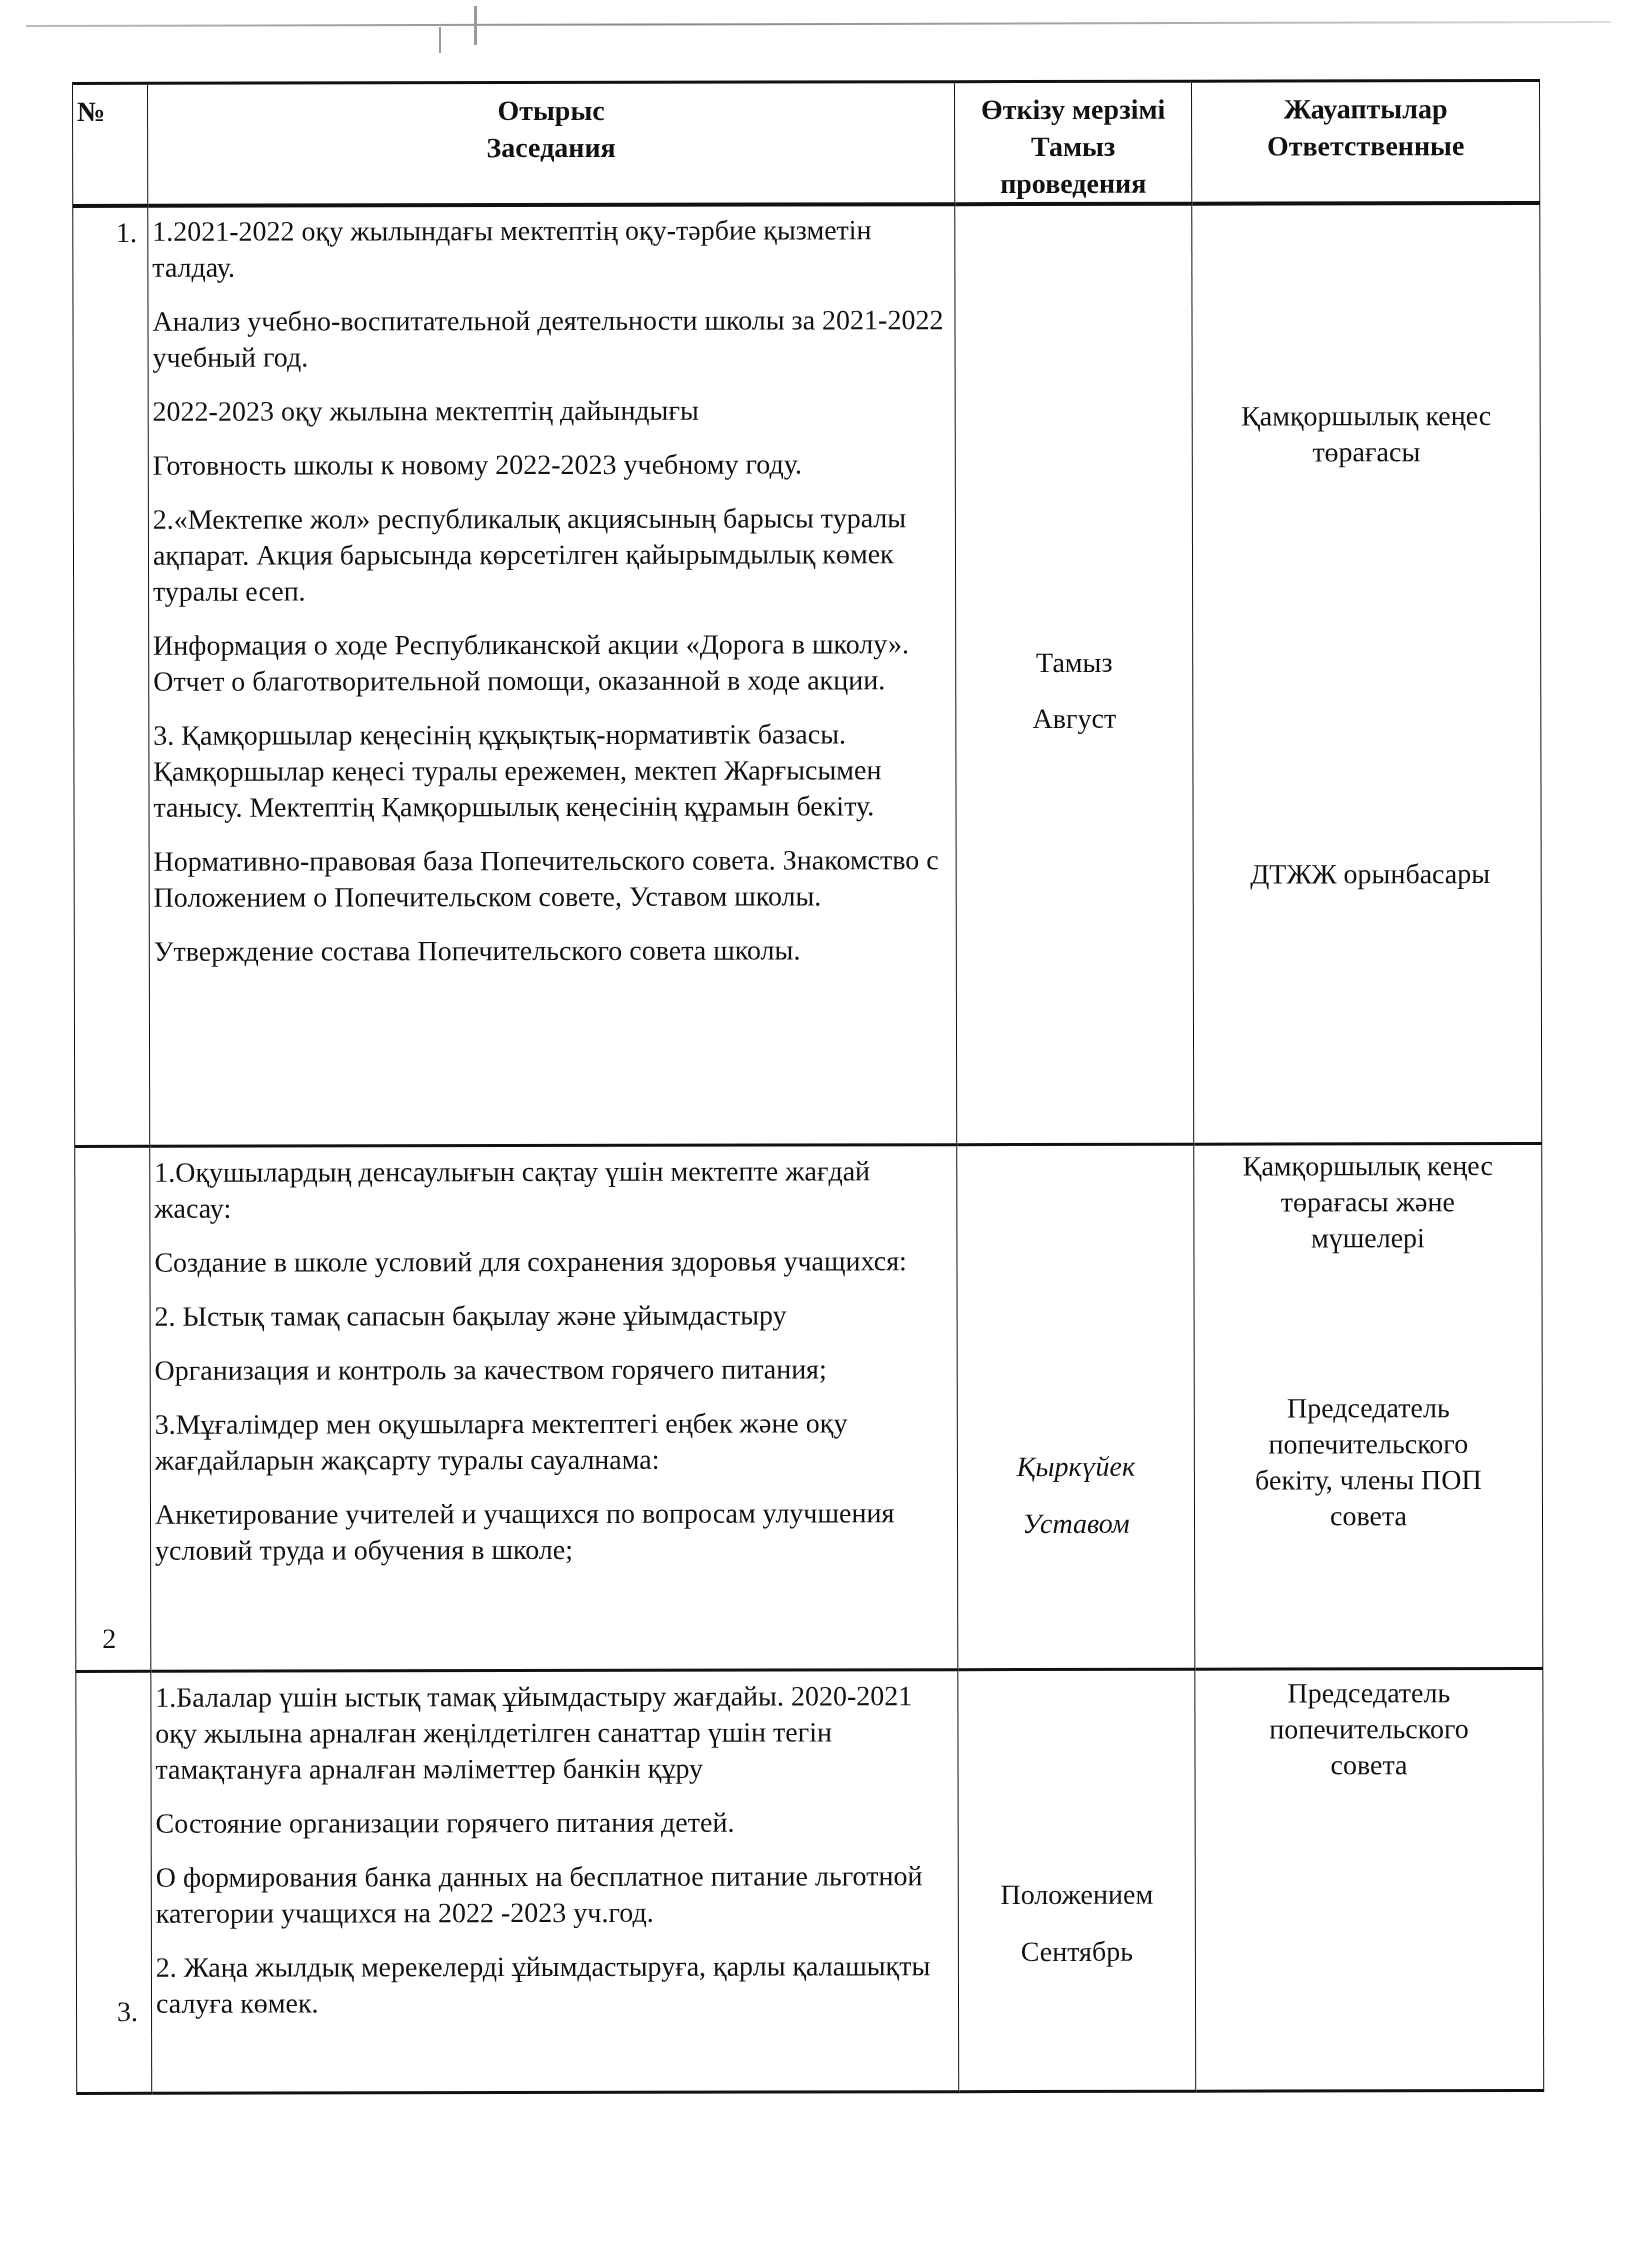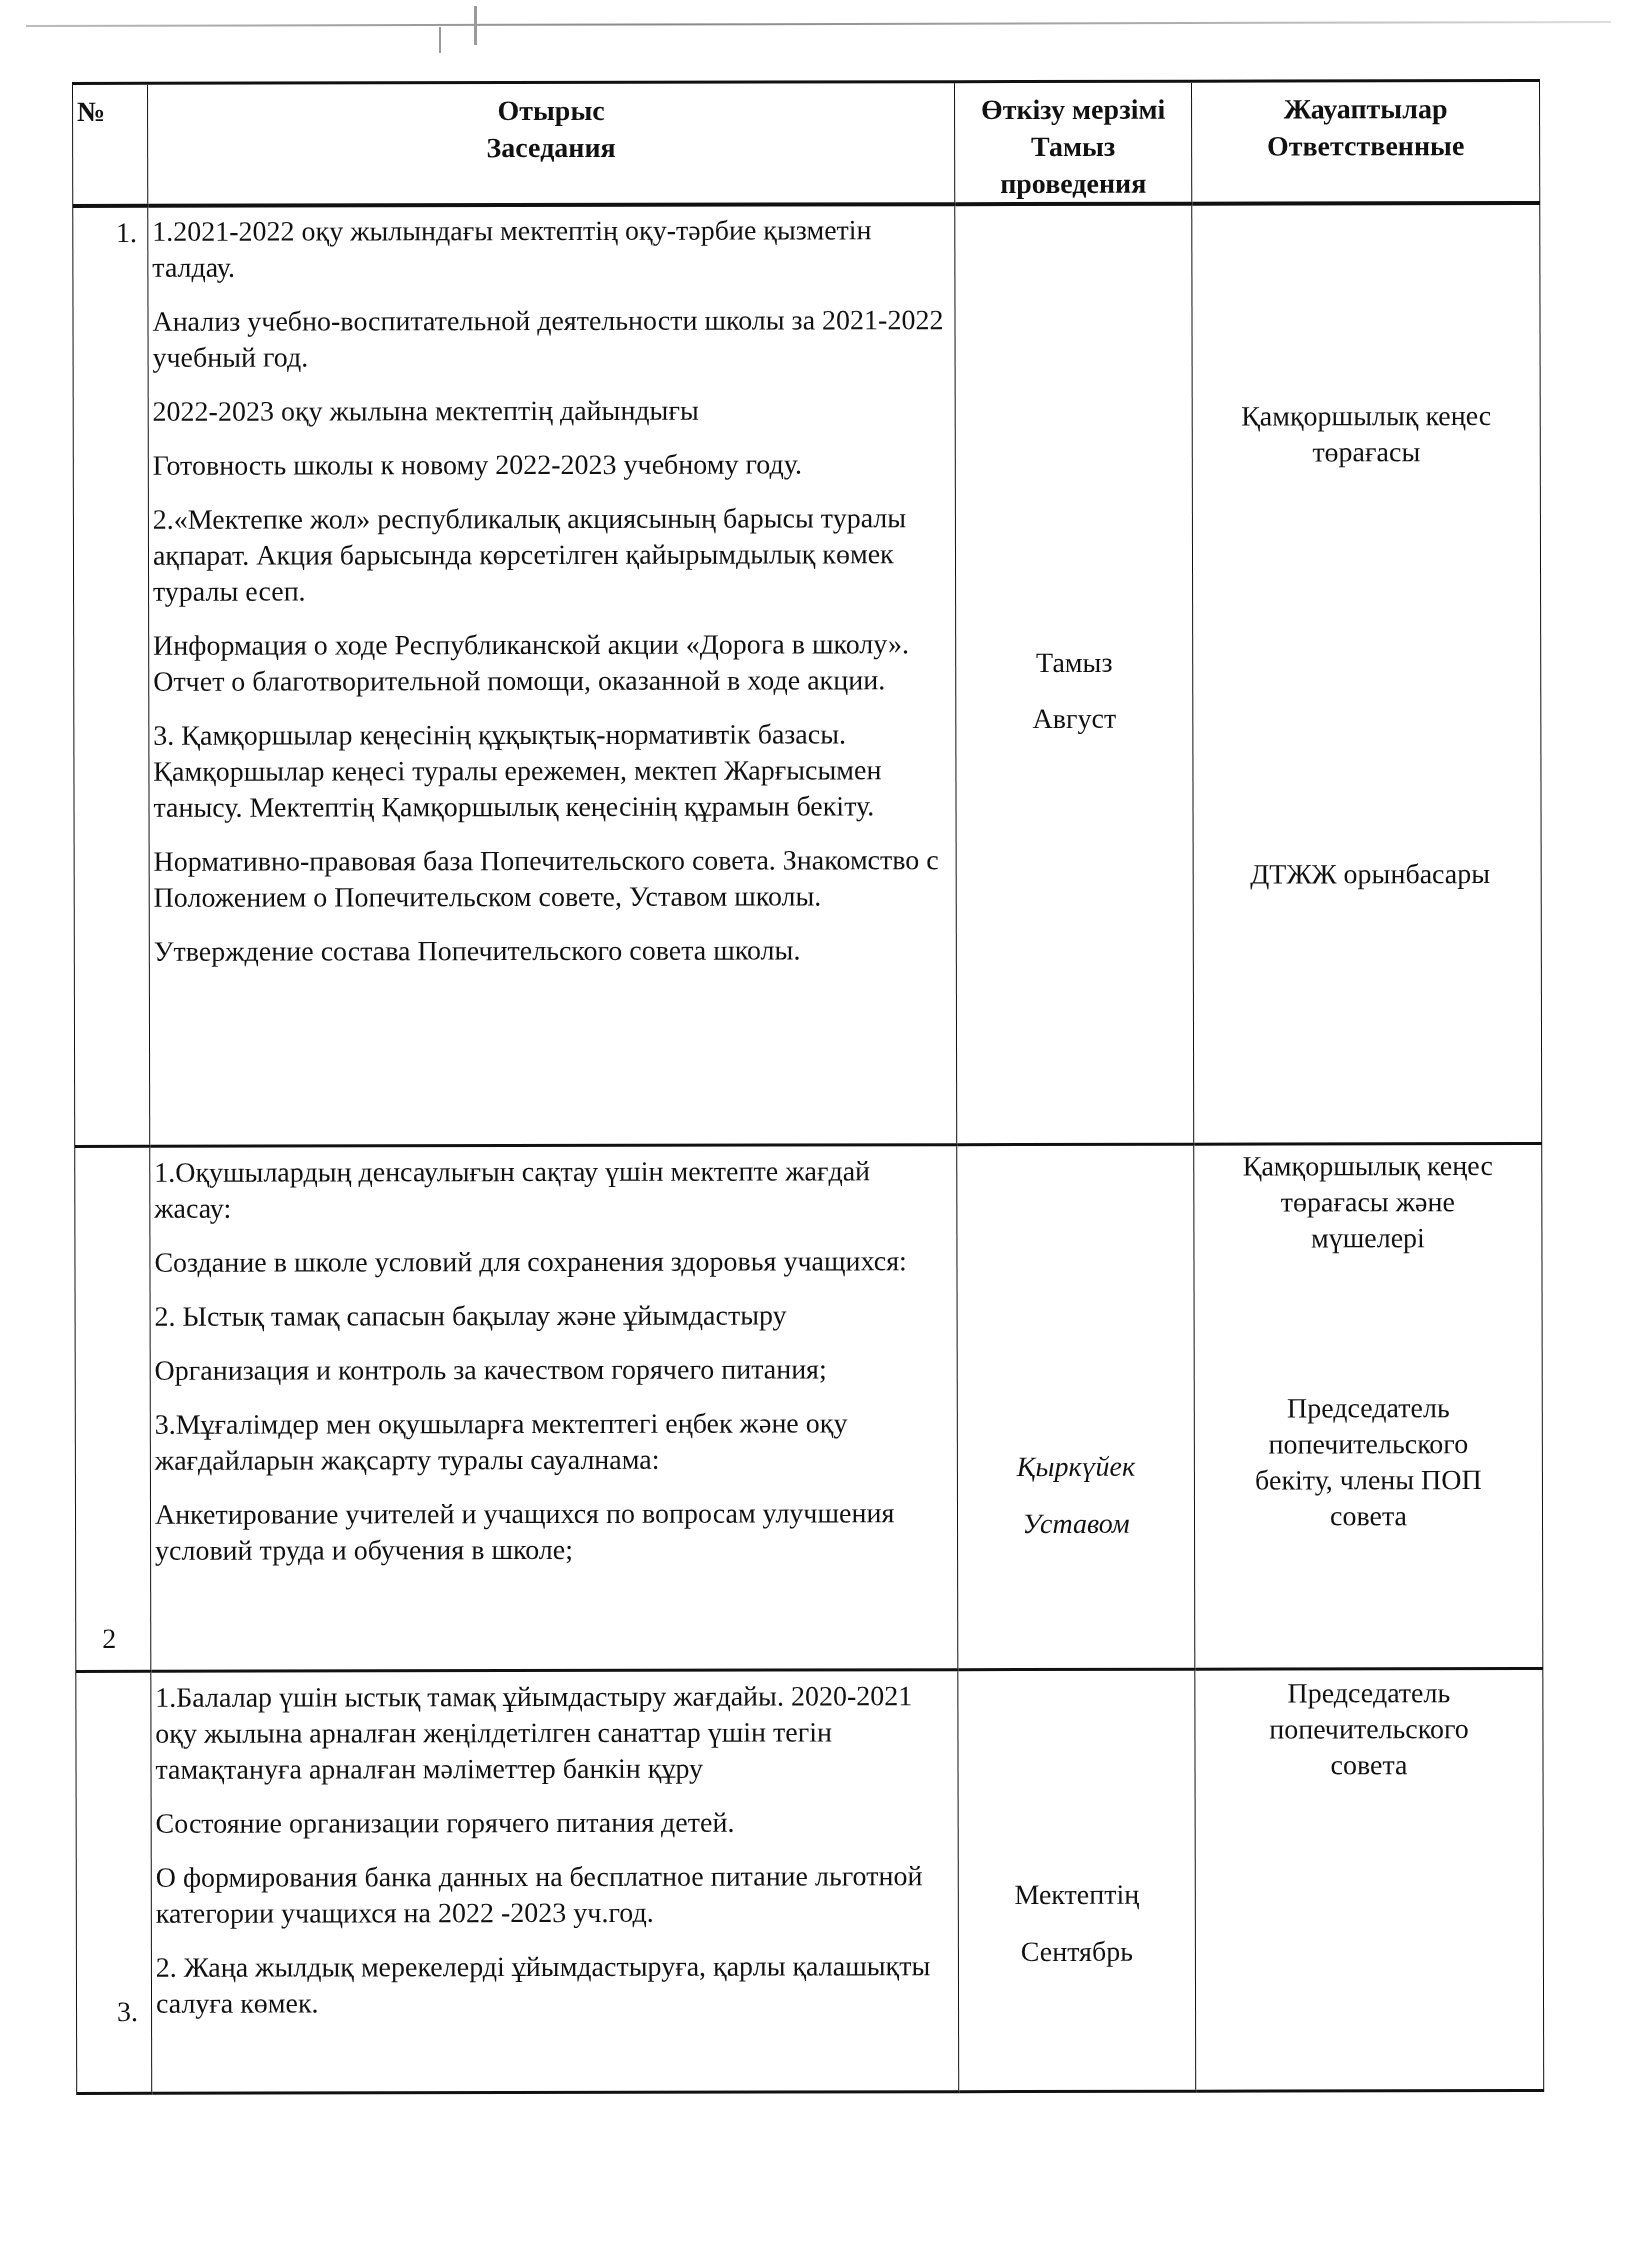--- a/index.html
+++ b/index.html
@@ -133,21 +133,21 @@
         <span class="n-mid">3.</span>
       </td>
       <td class="content">
         <p>1.Балалар үшін ыстық тамақ ұйымдастыру жағдайы. 2020-2021 оқу жылына арналған жеңілдетілген санаттар үшін тегін тамақтануға арналған мәліметтер банкін құру</p>
         <p> Состояние организации горячего питания детей.</p>
         <p>О формирования банка данных на бесплатное питание льготной категории учащихся на 2022 -2023 уч.год.</p>
         <p>2. Жаңа жылдық мерекелерді ұйымдастыруға, қарлы қалашықты салуға көмек.</p>
       </td>
       <td class="when">
         <div class="blk" style="top:206px;">
-          <span class="when-line">Мектептің</span>
+          <span class="when-line">Положением</span>
           <span class="when-line">Сентябрь</span>
         </div>
       </td>
       <td class="who">
         <div class="blk" style="top:5.2px;">
           <span>Председатель</span>
           <span>попечительского</span>
           <span>совета</span>
         </div>
       </td>

